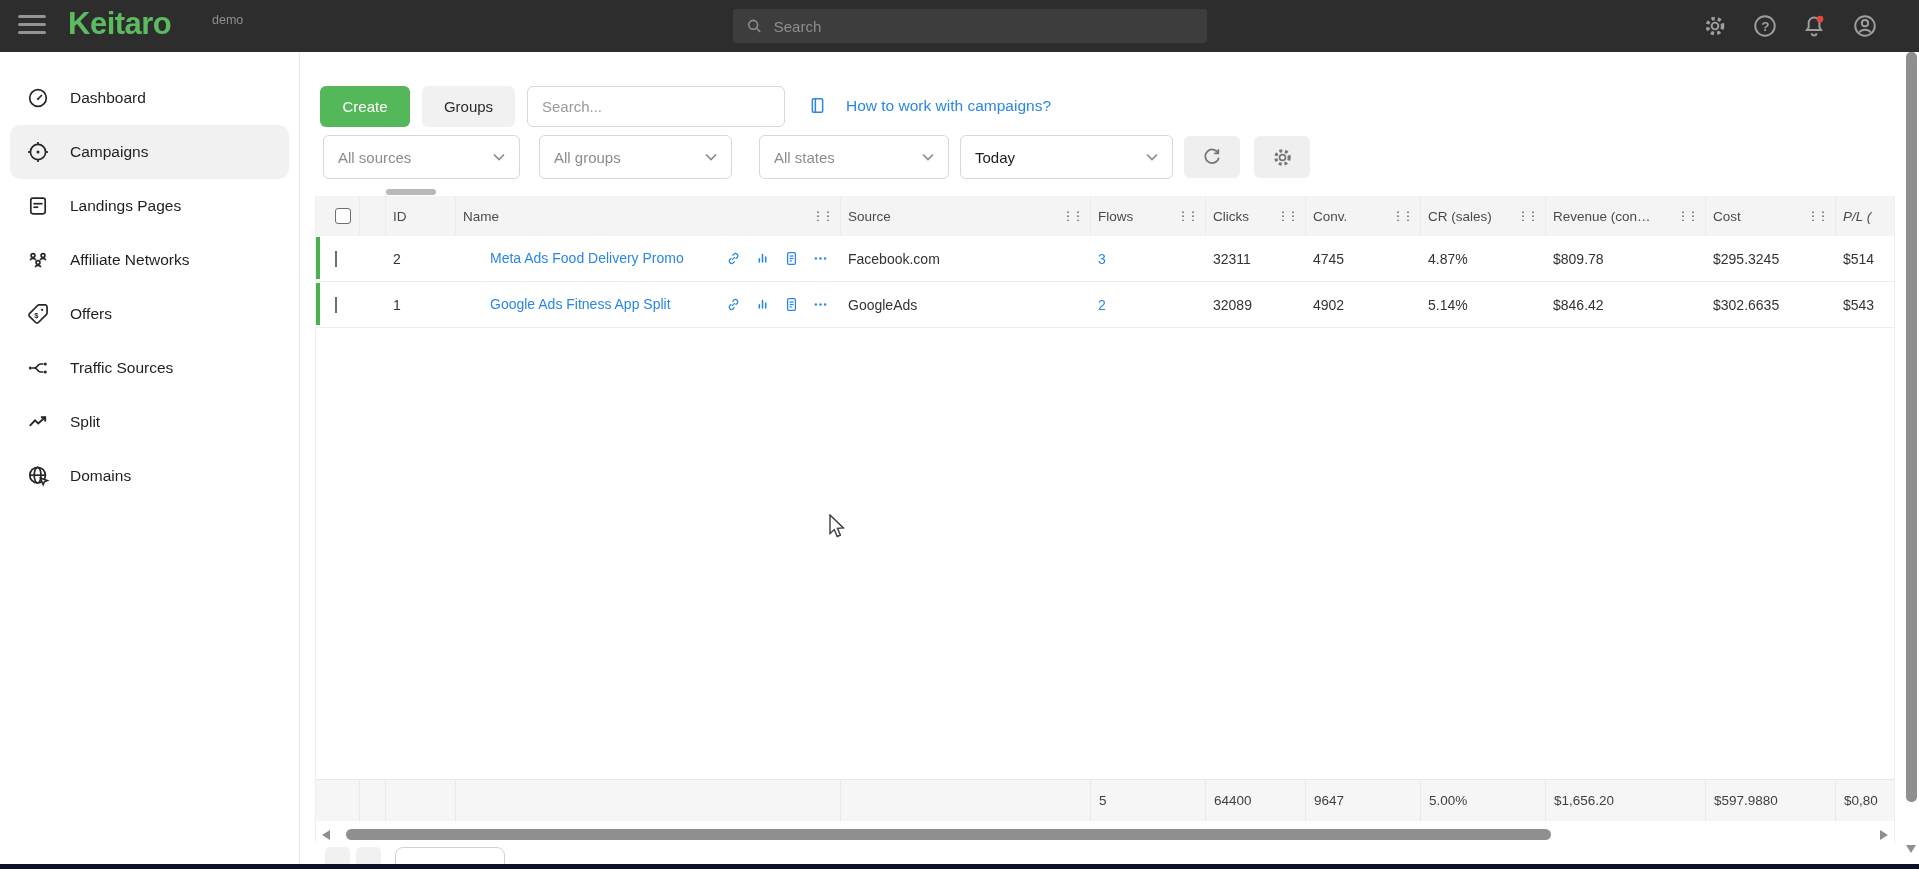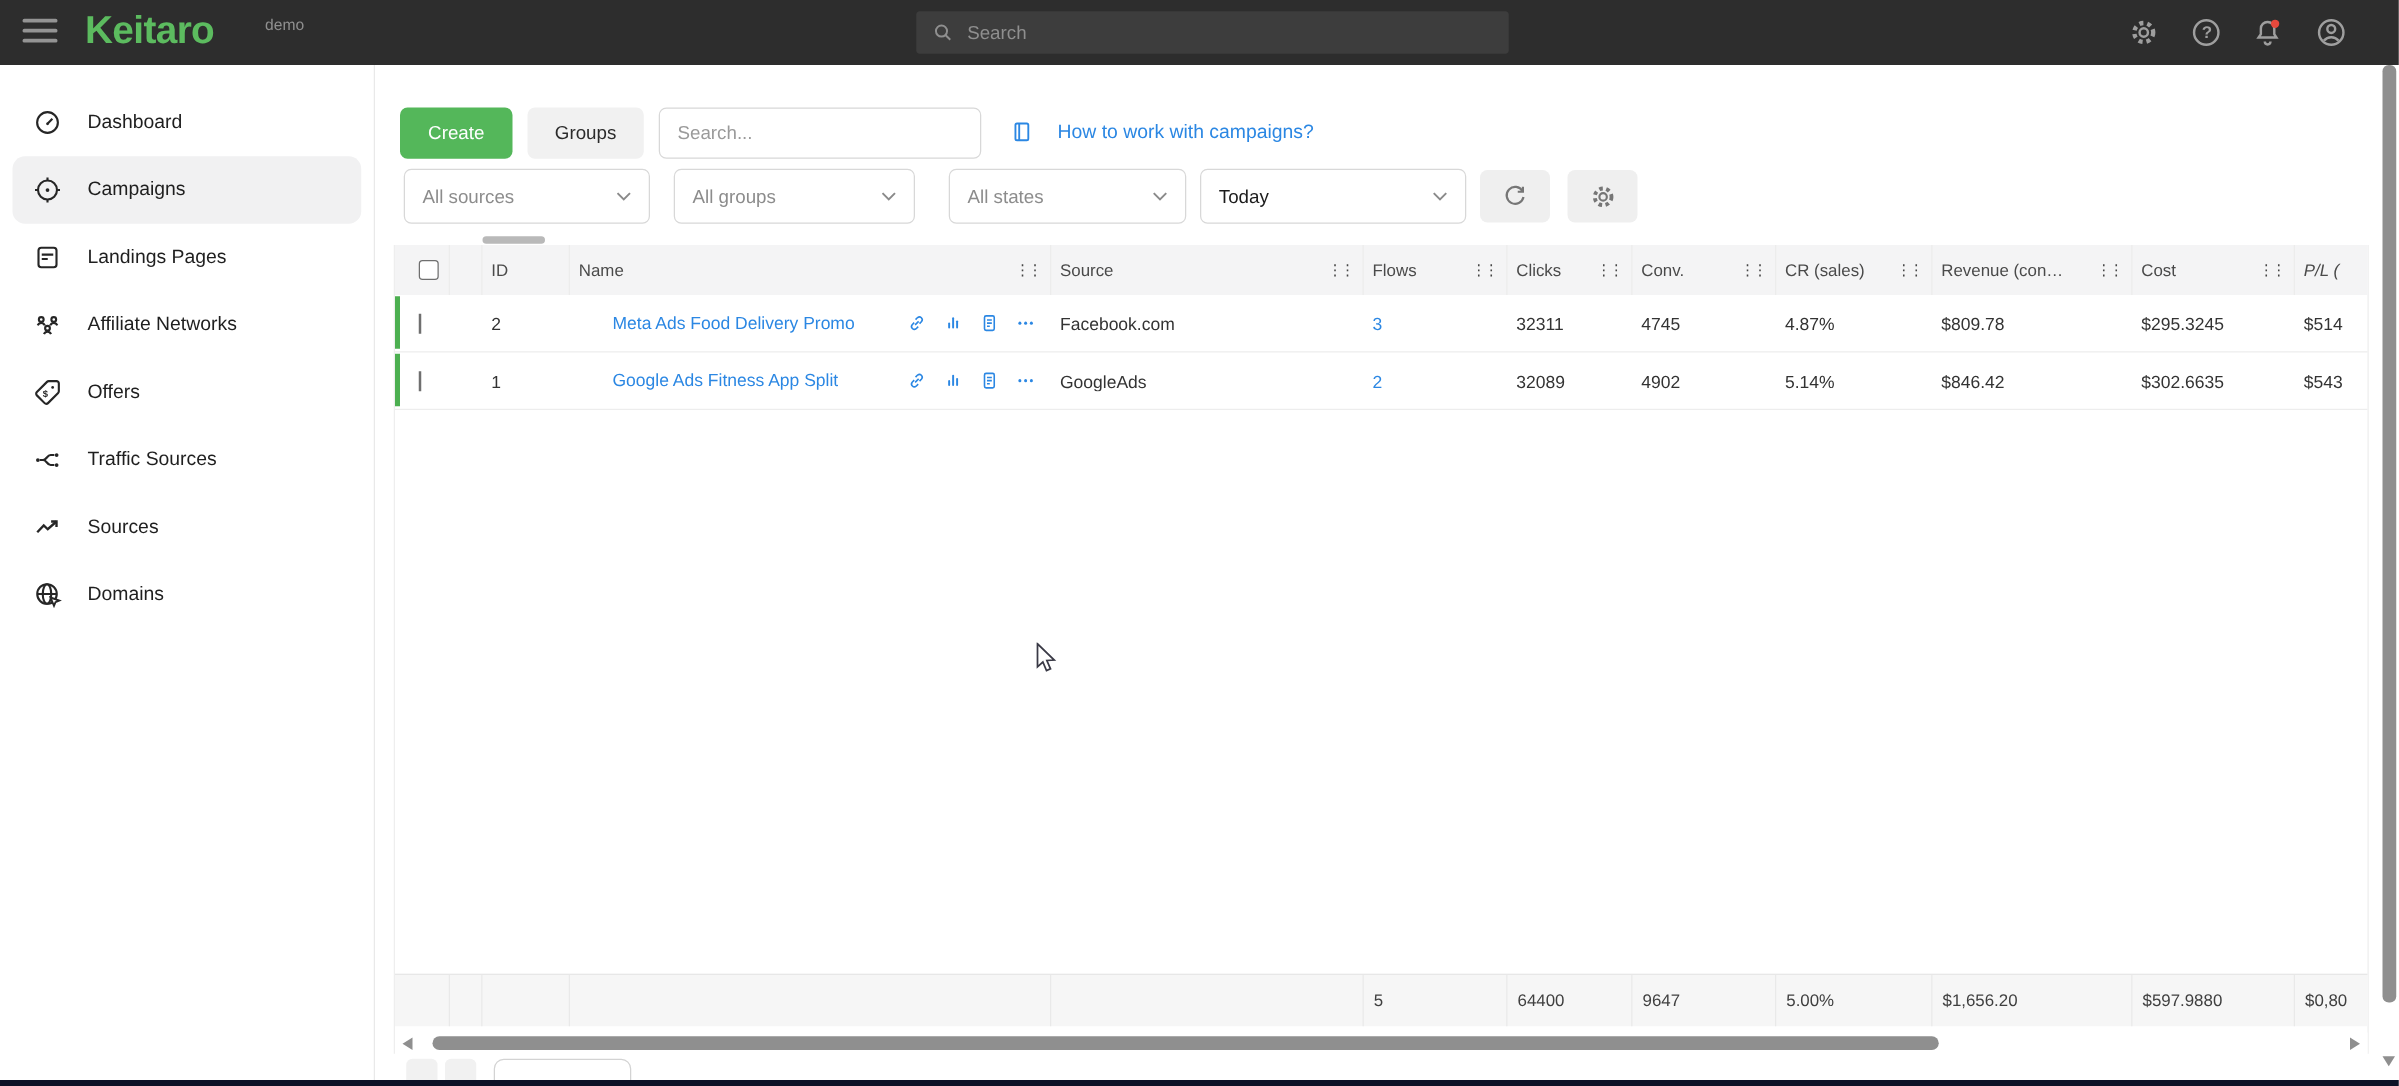--- a/index.html
+++ b/index.html
@@ -172,21 +172,21 @@
           <circle cx="19.3" cy="8" r="1.5" fill="#262626" stroke="none"></circle>
           <circle cx="19.3" cy="16" r="1.5" fill="#262626" stroke="none"></circle>
         </svg>
       <span class="lbl">Traffic Sources</span>
     </div>
     <div class="side-item">
       <svg class="ic" viewBox="0 0 24 24" fill="none" stroke="#262626" stroke-width="1.9">
           <polyline points="3.8,15.8 9,10.4 12.2,13.4 19.2,7.2"></polyline>
           <polyline points="14.9,7.2 19.2,7.2 19.2,11.5"></polyline>
         </svg>
-      <span class="lbl">Sources</span>
+      <span class="lbl">Split</span>
     </div>
     <div class="side-item">
       <svg class="ic" viewBox="0 0 24 24" fill="none" stroke="#262626" stroke-width="1.7">
           <circle cx="11.6" cy="11.2" r="7.8"></circle>
           <ellipse cx="11.6" cy="11.2" rx="3.4" ry="7.8"></ellipse>
           <line x1="3.8" y1="11.2" x2="19.4" y2="11.2"></line>
           <path d="M14.4 14l7 2.5-3 1.2-1.2 3-2.8-6.7z" fill="#fff" stroke="#262626" stroke-width="1.5"></path>
         </svg>
       <span class="lbl">Domains</span>
     </div>

